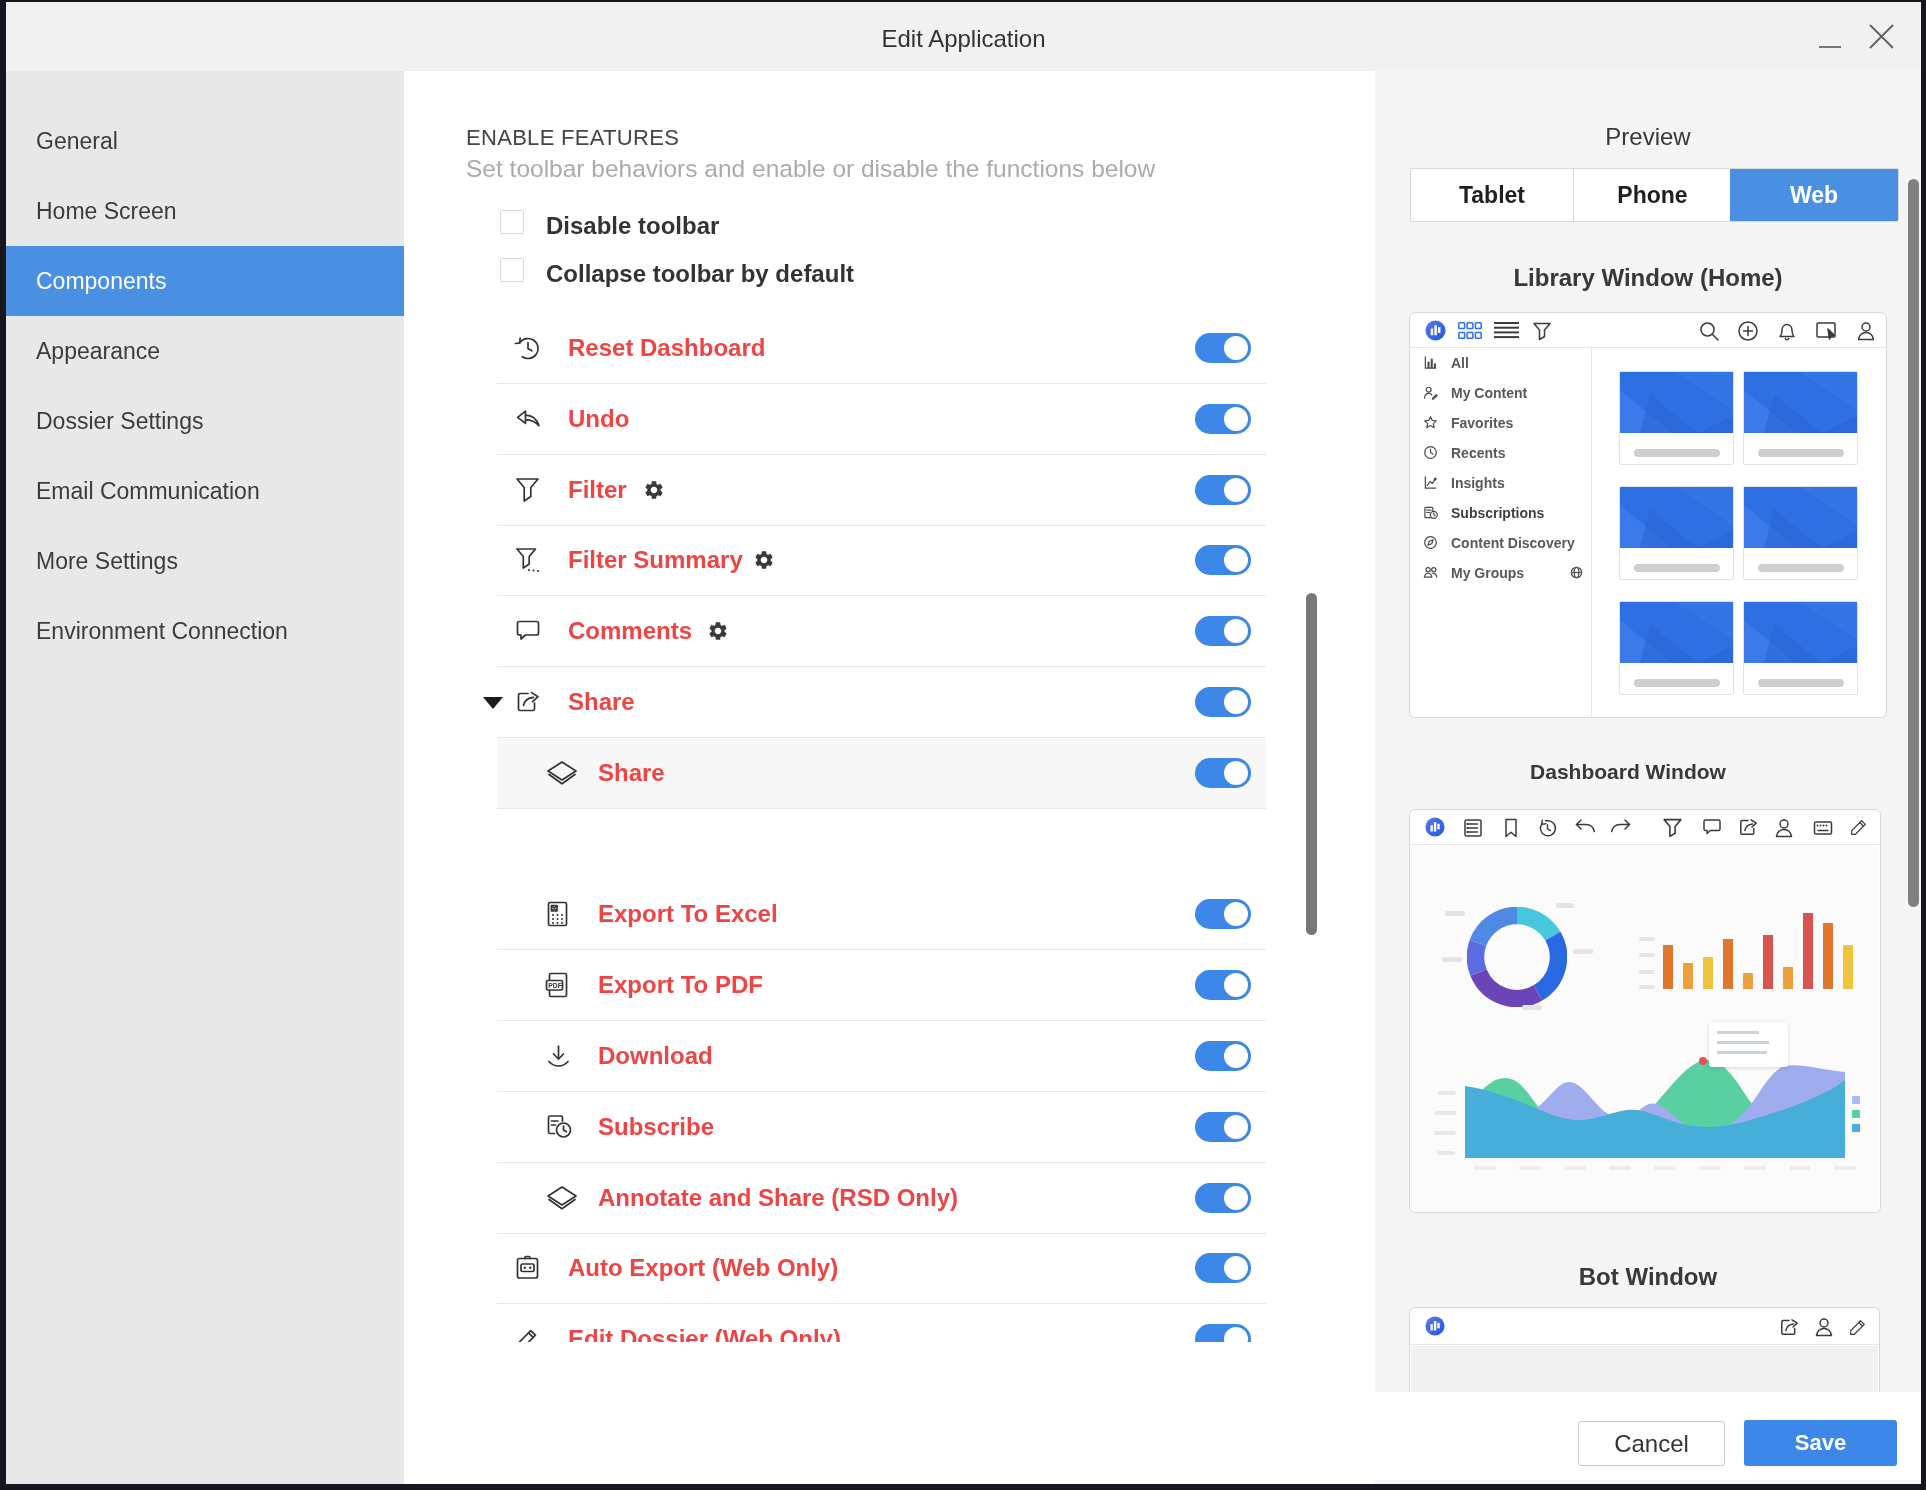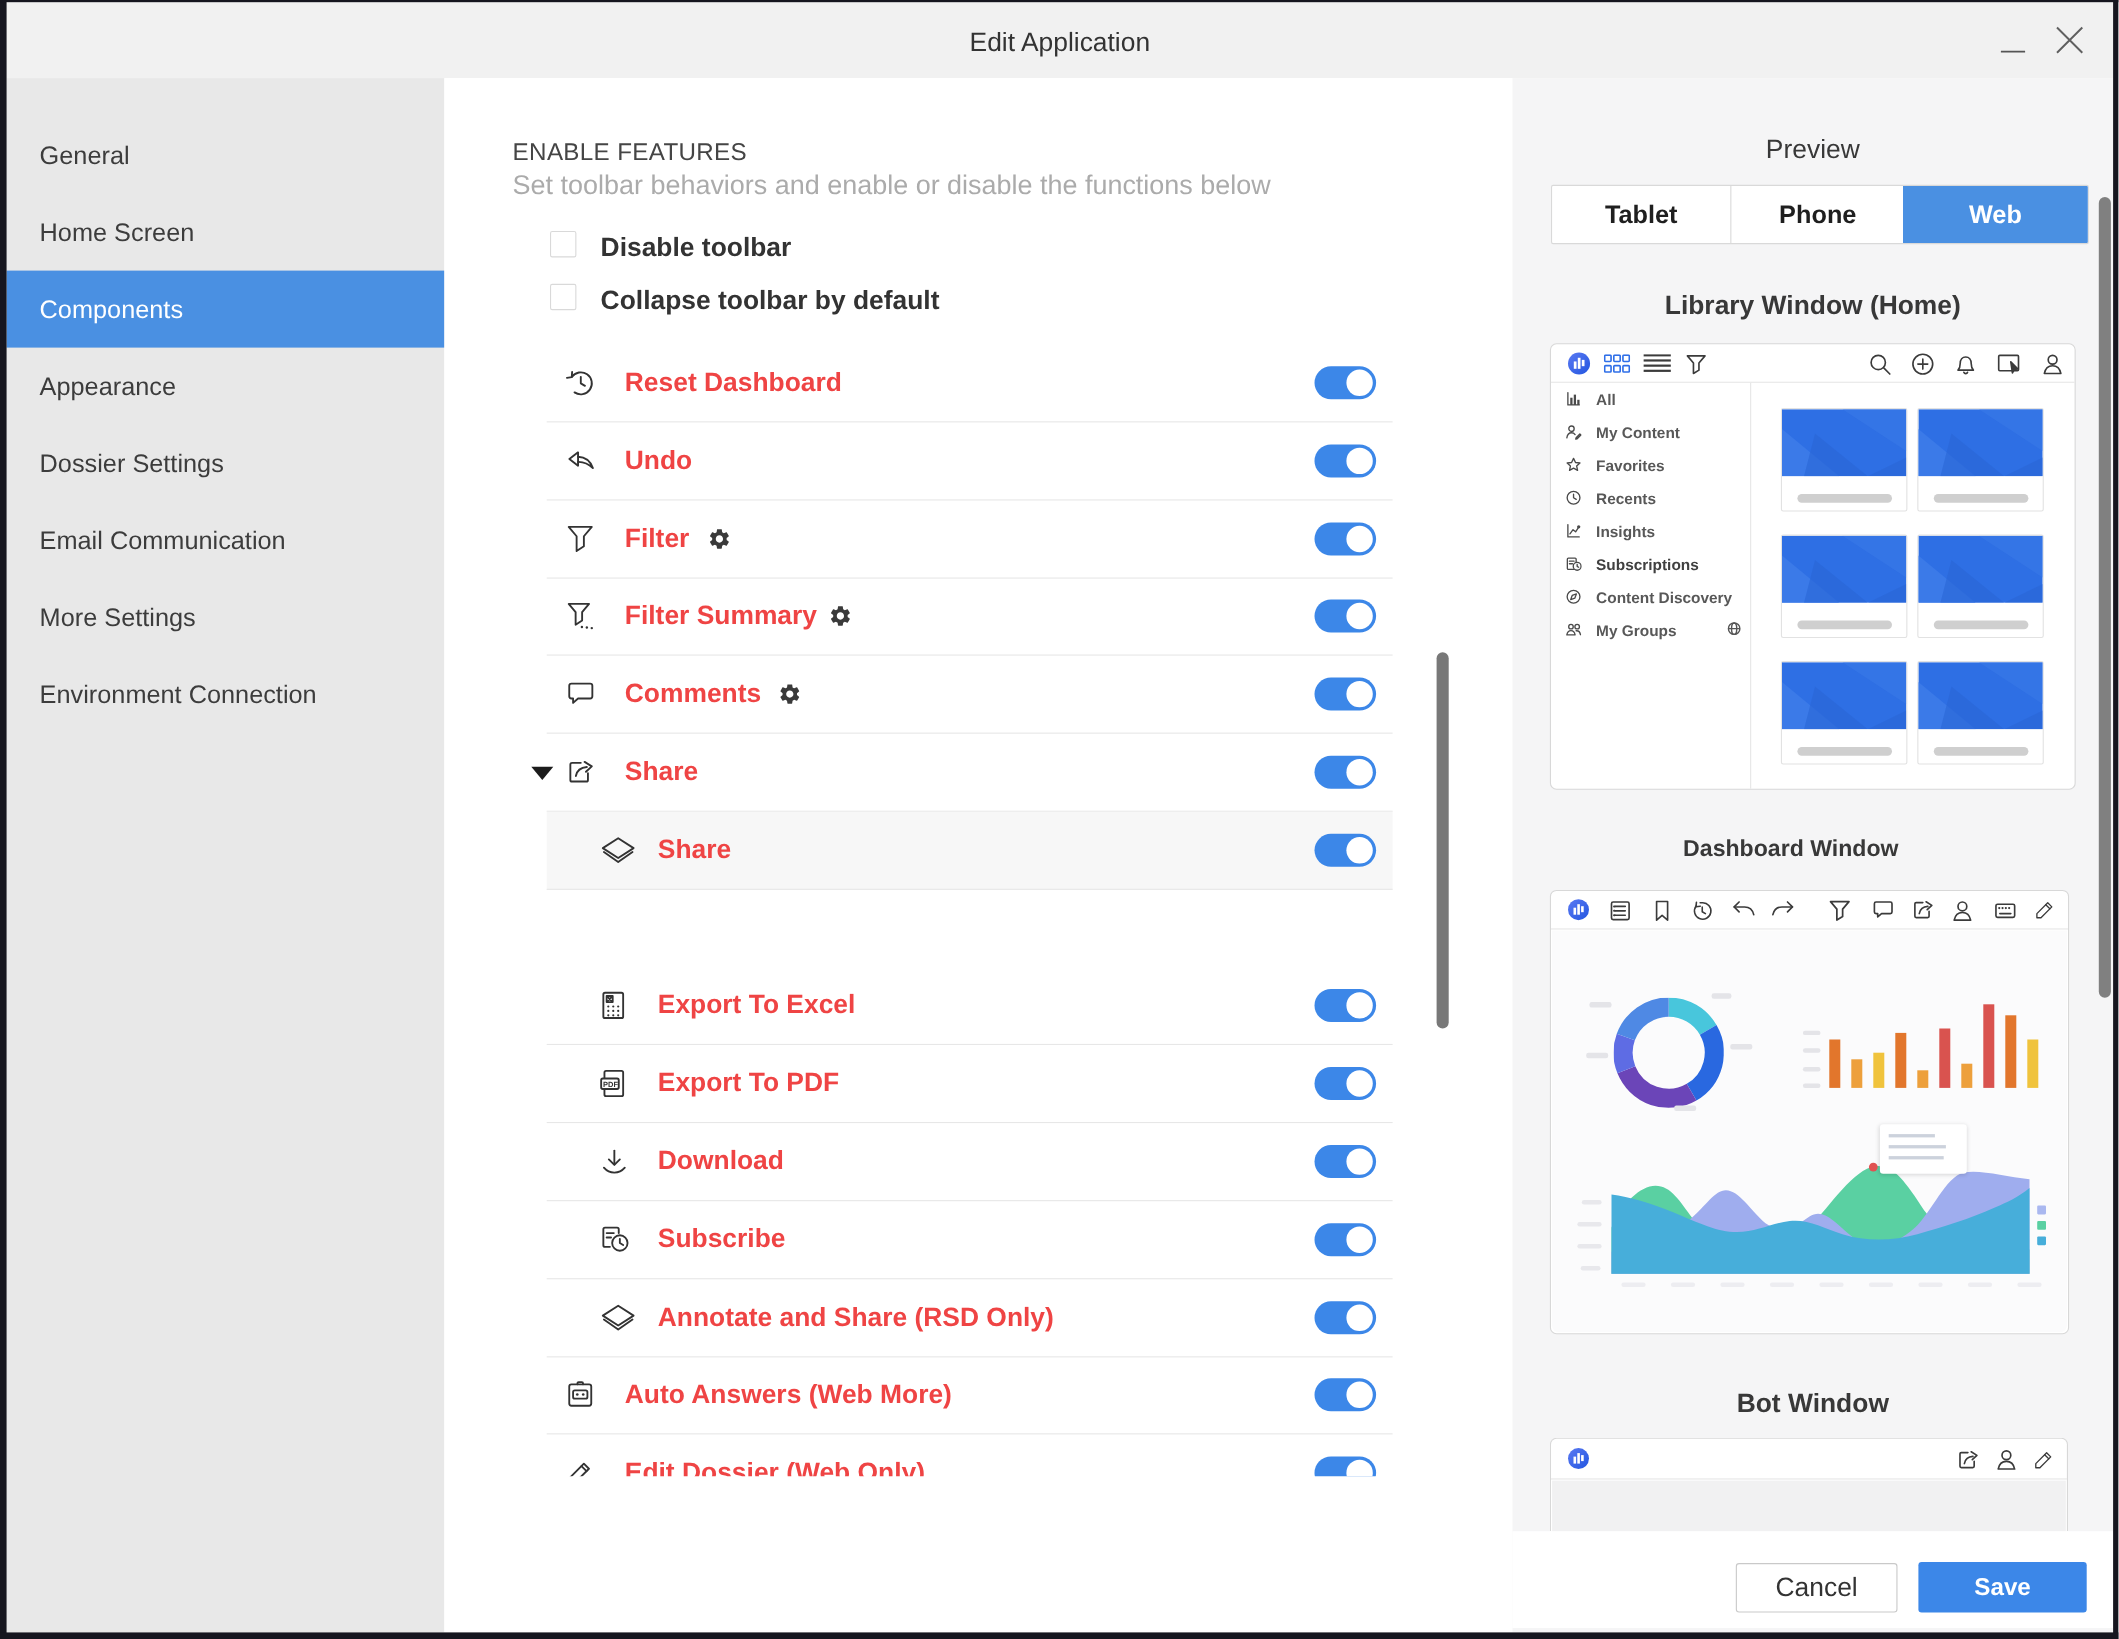--- a/index.html
+++ b/index.html
@@ -231,21 +231,21 @@
 <div class="row" style="top:920.4px">
         <span class="ricon" style="left:17px">
           <svg width="27" height="28" viewBox="0 0 27 28" stroke="#333" fill="none" stroke-width="1.7" stroke-linecap="round" stroke-linejoin="round">
             <path d="M11 4.5 V3.5 Q11 2.5 12 2.5 H15 Q16 2.5 16 3.5 V4.5"></path>
             <rect x="3.5" y="4.5" width="20" height="19.5" rx="2"></rect>
             <rect x="7" y="10" width="13" height="7.5" rx="1.5"></rect>
             <circle cx="10.8" cy="13.7" r="1.2" fill="#333" stroke="none"></circle>
             <circle cx="16.2" cy="13.7" r="1.2" fill="#333" stroke="none"></circle>
           </svg>
         </span>
-        <div class="rlabel" style="left:71px">Auto Answers (Web More)</div>
+        <div class="rlabel" style="left:71px">Auto Export (Web Only)</div>
         <div class="tog"></div>
       </div>
 <div class="row" style="top:991.2px">
         <span class="ricon" style="left:17px">
           <svg width="26" height="26" viewBox="0 0 26 26" stroke="#333" fill="none" stroke-width="1.7" stroke-linecap="round" stroke-linejoin="round">
             <path d="M16.8 4.6 L21.4 9.2 L9.2 21.4 H4.6 V16.8 Z"></path>
             <path d="M14.6 6.8 L19.2 11.4"></path>
           </svg>
         </span>
         <div class="rlabel" style="left:71px">Edit Dossier (Web Only)</div>

